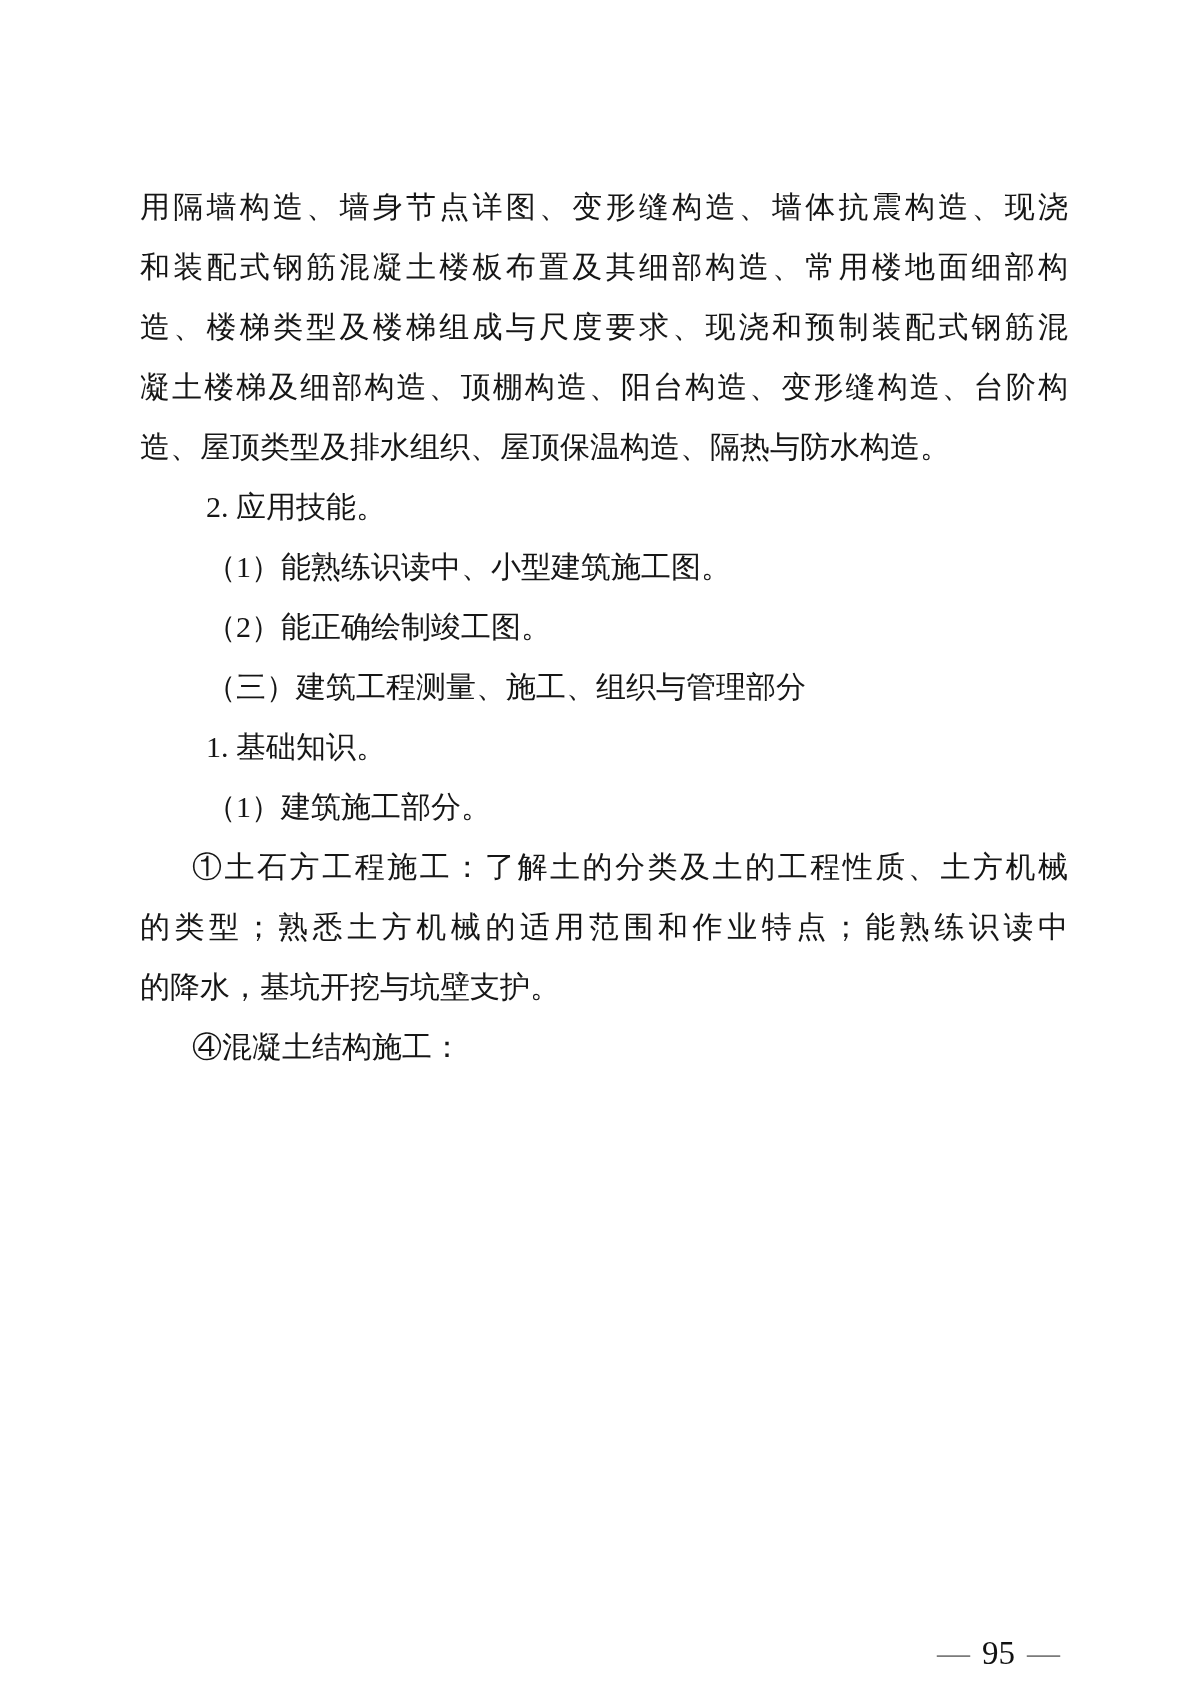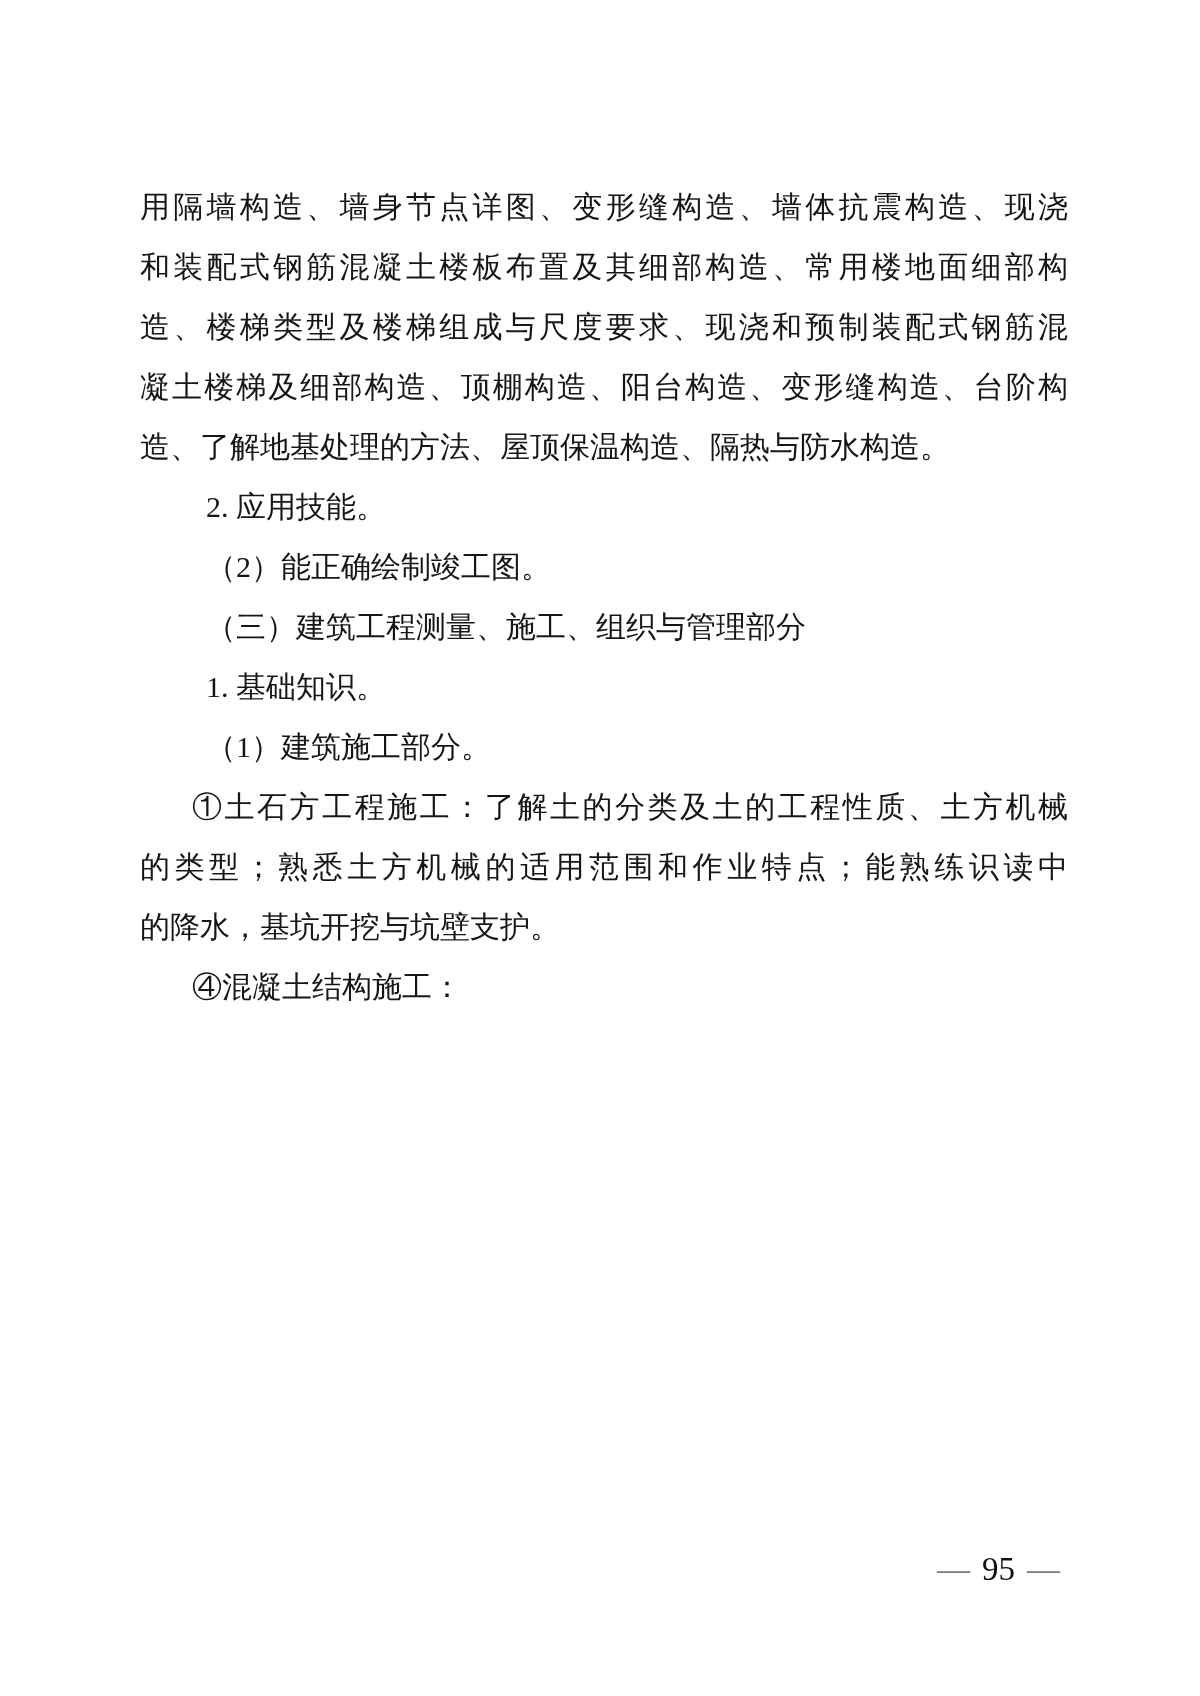--- a/index.html
+++ b/index.html
@@ -41,21 +41,21 @@
   
   .line.ind {
     padding-left: 66px;
   }
   
   .line.ind-c {
     padding-left: 52px;
   }
   .footer {
     position: absolute;
-    top: 1544px;
+    top: 1628px;
     right: 140px;
     height: 50px;
     line-height: 50px;
     font-size: 33px;
     white-space: nowrap;
   }
   .footer .dash {
     color: #7b7b7b;
   }
   .footer .num {
@@ -68,27 +68,30 @@
 
 <div class="page">
 
   <div class="content">
 
     <div class="para">
       <span class="line">用隔墙构造、墙身节点详图、变形缝构造、墙体抗震构造、现浇</span>
       <span class="line">和装配式钢筋混凝土楼板布置及其细部构造、常用楼地面细部构</span>
       <span class="line">造、楼梯类型及楼梯组成与尺度要求、现浇和预制装配式钢筋混</span>
       <span class="line">凝土楼梯及细部构造、顶棚构造、阳台构造、变形缝构造、台阶构</span>
-      <span class="line end">造、了解地基处理的方法、屋顶保温构造、隔热与防水构造。</span>
+      <span class="line end">造、屋顶类型及排水组织、屋顶保温构造、隔热与防水构造。</span>
     </div>
 
     <div class="para">
       <span class="line end ind">2. 应用技能。</span>
     </div>
 
+    <div class="para">
+      <span class="line end ind">（1）能熟练识读中、小型建筑施工图。</span>
+    </div>
 
     <div class="para">
       <span class="line end ind">（2）能正确绘制竣工图。</span>
     </div>
 
     <div class="para">
       <span class="line end ind">（三）建筑工程测量、施工、组织与管理部分</span>
     </div>
 
     <div class="para">

